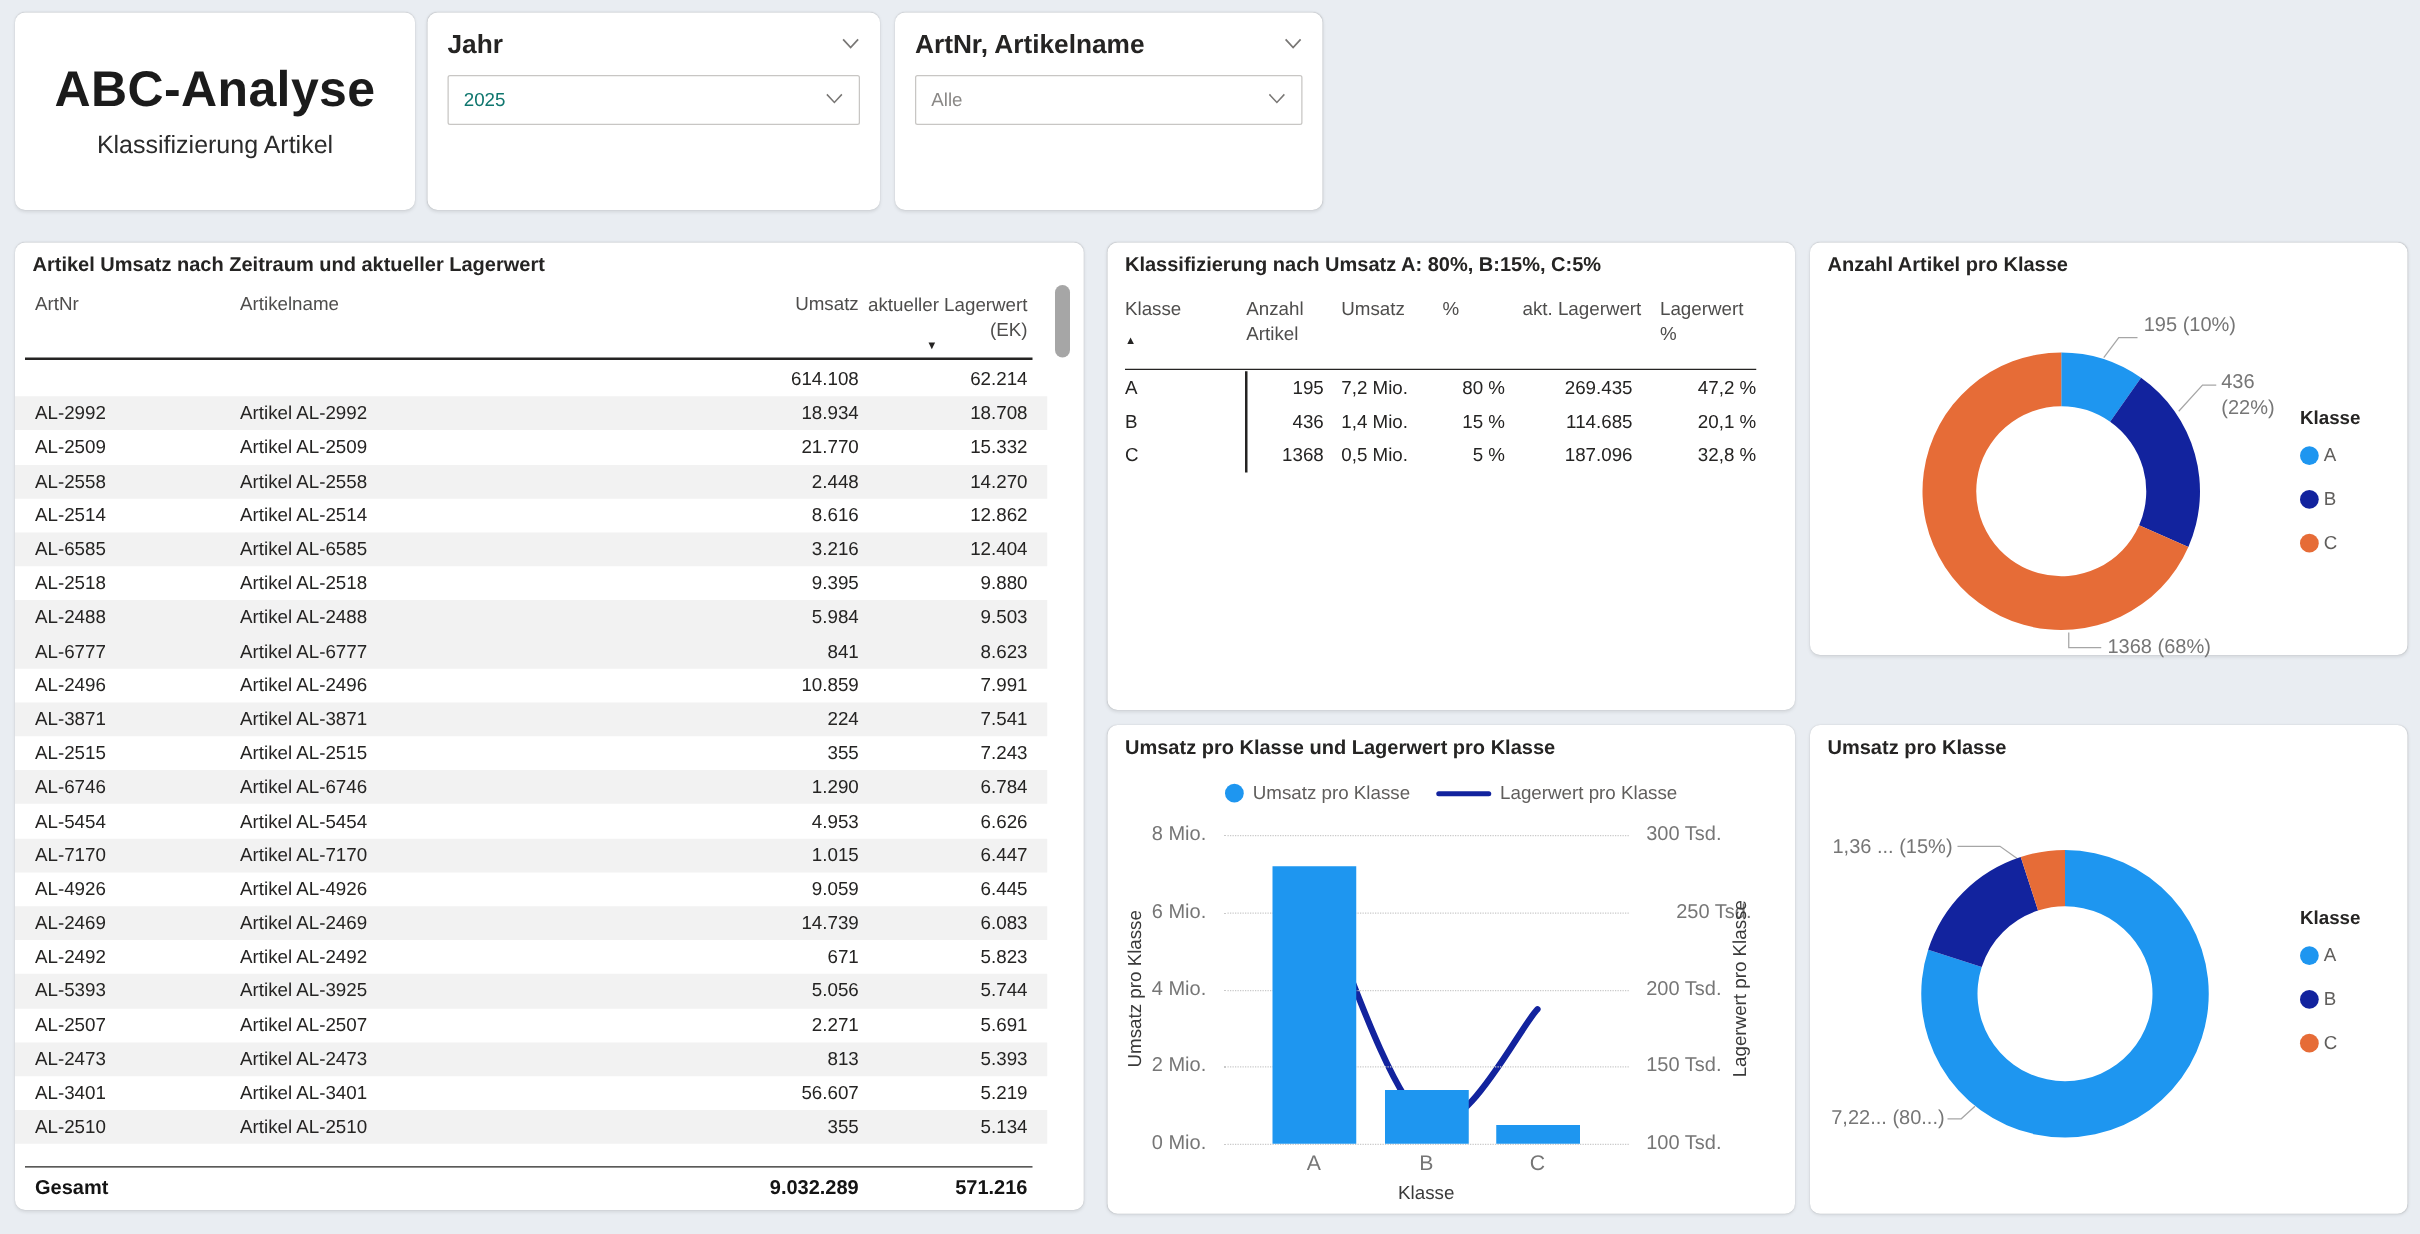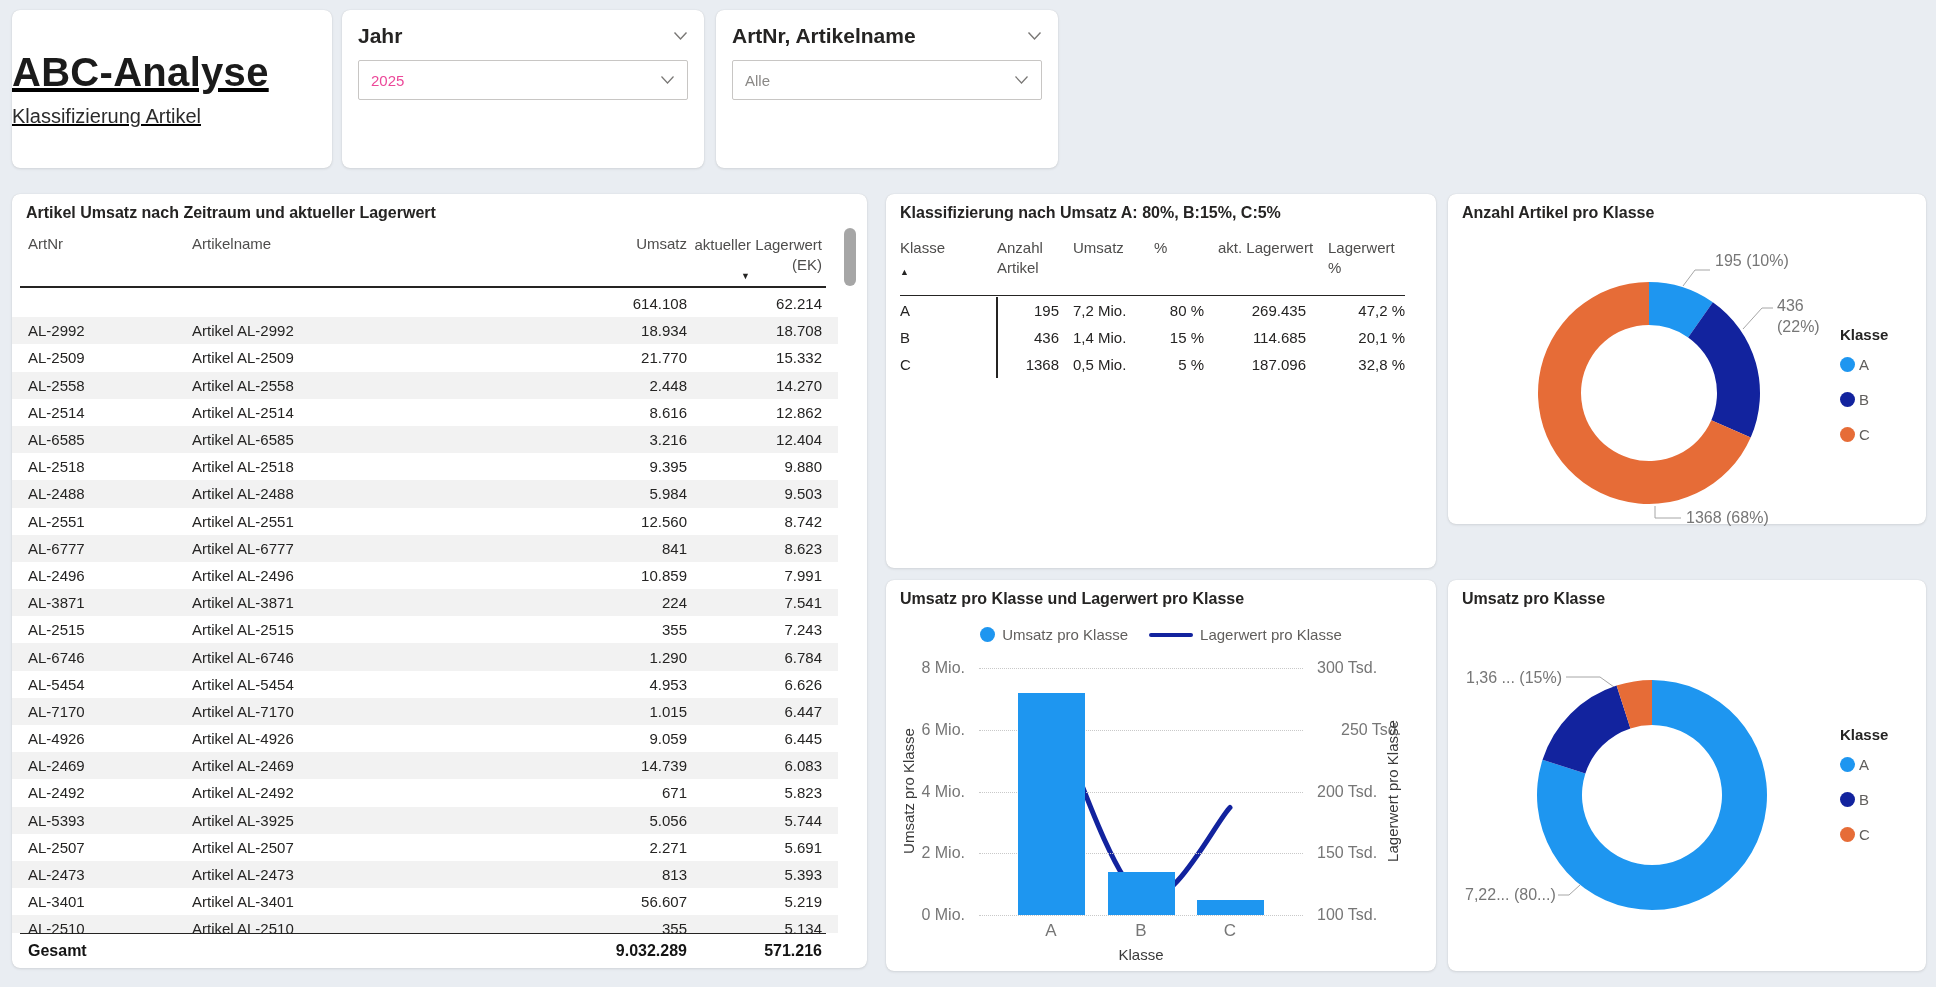--- a/index.html
+++ b/index.html
@@ -1,30 +1,30 @@
 <!DOCTYPE html>
 <html><head>
 <meta charset="utf-8">
 <style>
   html,body{margin:0;padding:0;}
   body{background:#E9EDF2;font-family:"Liberation Sans",sans-serif;-webkit-font-smoothing:antialiased;}
   #root{position:relative;width:1936px;height:987px;overflow:hidden;background:#E9EDF2;}
   .card{position:absolute;background:#FFFFFF;border-radius:8px;box-shadow:0 1px 3px rgba(0,0,0,.10),0 0 1px rgba(0,0,0,.14);box-sizing:border-box;}
 
   
-  #card-title{left:12px;top:10px;width:320px;height:158px;display:flex;flex-direction:column;align-items:flex-start;justify-content:center;text-decoration:underline;}
+  #card-title{left:12px;top:10px;width:320px;height:158px;display:flex;flex-direction:column;align-items:center;justify-content:center;}
   .main-title{font-size:40px;font-weight:700;color:#1B1B1B;letter-spacing:.3px;}
   .subtitle{font-size:20px;color:#2B2B2B;margin-top:10px;}
   .slicer-card{padding:14px 16px;}
   #card-jahr{left:342px;top:10px;width:362px;height:158px;}
   #card-artnr{left:716px;top:10px;width:342px;height:158px;}
   .slicer-head{display:flex;justify-content:space-between;align-items:center;}
   .slicer-label{font-size:21px;font-weight:700;color:#252423;}
   .slicer-dd{margin-top:12px;height:38px;border:1px solid #C8C6C4;border-radius:2px;display:flex;align-items:center;justify-content:space-between;padding:0 12px;cursor:pointer;}
-  .dd-value{font-size:15px;color:#ec4899;}
+  .dd-value{font-size:15px;color:#0f766e;}
   #card-artnr .dd-value{color:#8A8886;}
 
   
   .panel-title{position:absolute;left:14px;top:10px;font-size:16px;font-weight:700;color:#252423;white-space:nowrap;}
 
   
   #panel-table{left:12px;top:194px;width:855px;height:774px;}
   .tbl-header{position:absolute;left:8px;top:32px;width:806px;height:62px;border-bottom:2px solid #252423;display:grid;grid-template-columns:164px 330px 165px 135px;padding-left:8px;box-sizing:border-box;font-size:15px;color:#4E4D4C;}
   .tbl-header .hc{padding-top:9px;}
   .tbl-header .h2{text-align:right;}
@@ -188,26 +188,20 @@
           <div class="t-cell c1">Artikel AL-2518</div>
           <div class="t-cell c2">9.395</div>
           <div class="t-cell c3">9.880</div>
         </div>
         <div class="t-row alt">
           <div class="t-cell c0">AL-2488</div>
           <div class="t-cell c1">Artikel AL-2488</div>
           <div class="t-cell c2">5.984</div>
           <div class="t-cell c3">9.503</div>
         </div>
-        <div class="t-row">
-          <div class="t-cell c0">AL-2551</div>
-          <div class="t-cell c1">Artikel AL-2551</div>
-          <div class="t-cell c2">12.560</div>
-          <div class="t-cell c3">8.742</div>
-        </div>
         <div class="t-row alt">
           <div class="t-cell c0">AL-6777</div>
           <div class="t-cell c1">Artikel AL-6777</div>
           <div class="t-cell c2">841</div>
           <div class="t-cell c3">8.623</div>
         </div>
         <div class="t-row">
           <div class="t-cell c0">AL-2496</div>
           <div class="t-cell c1">Artikel AL-2496</div>
           <div class="t-cell c2">10.859</div>

